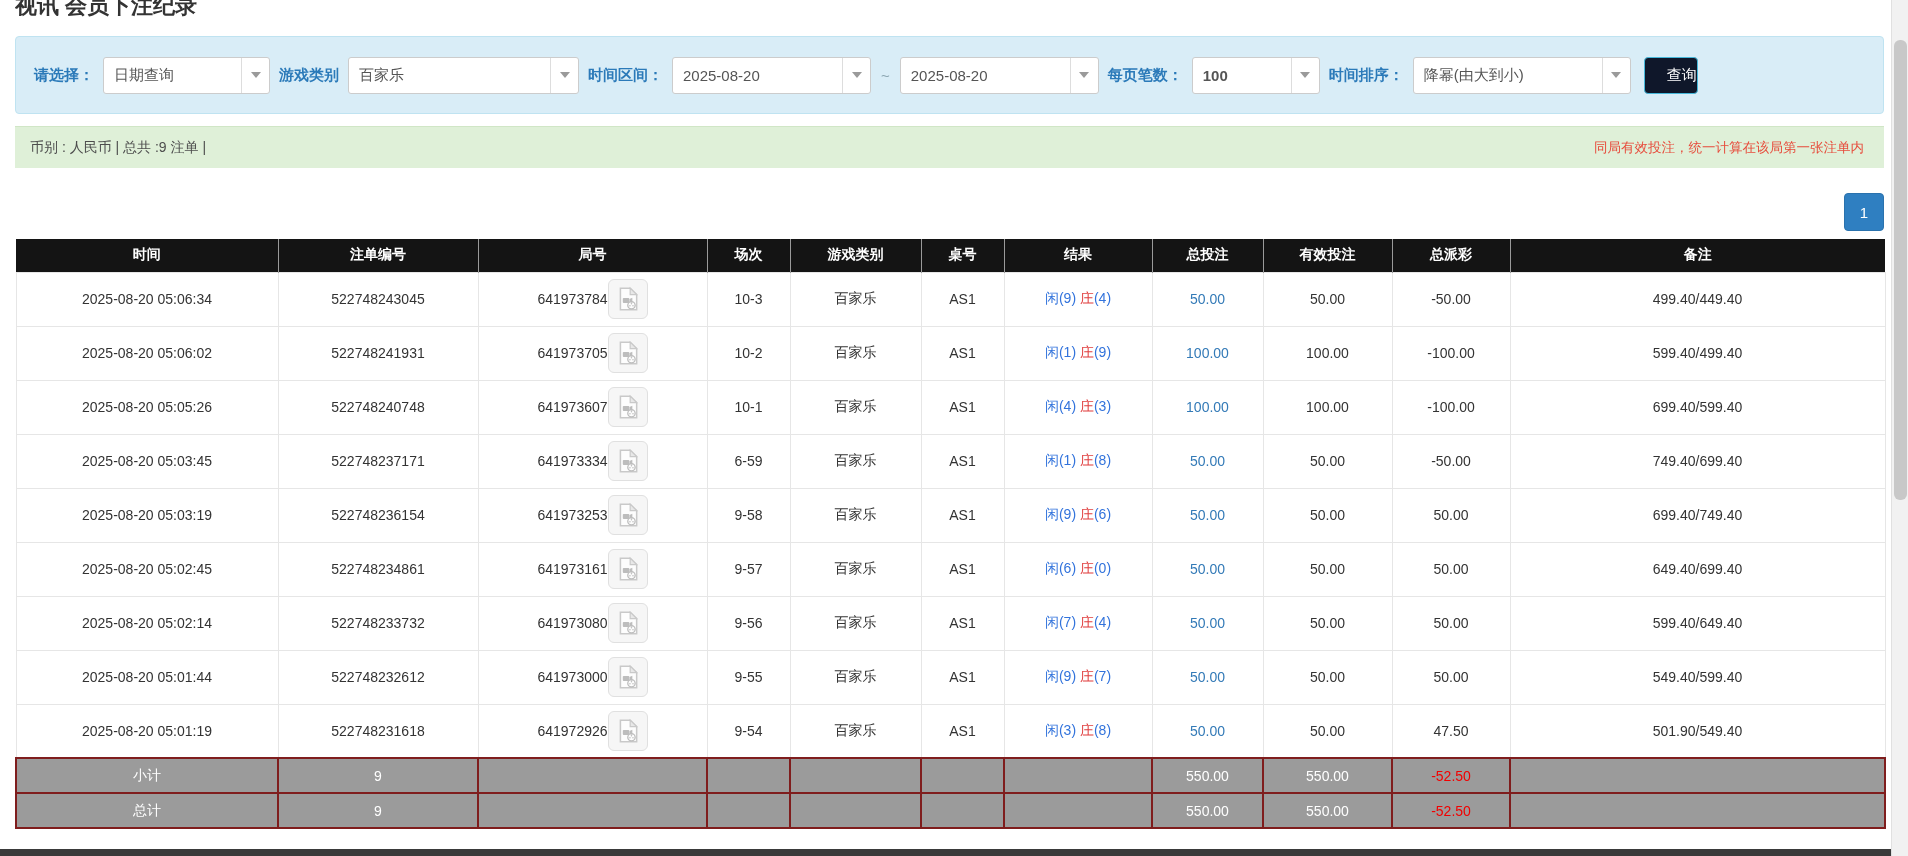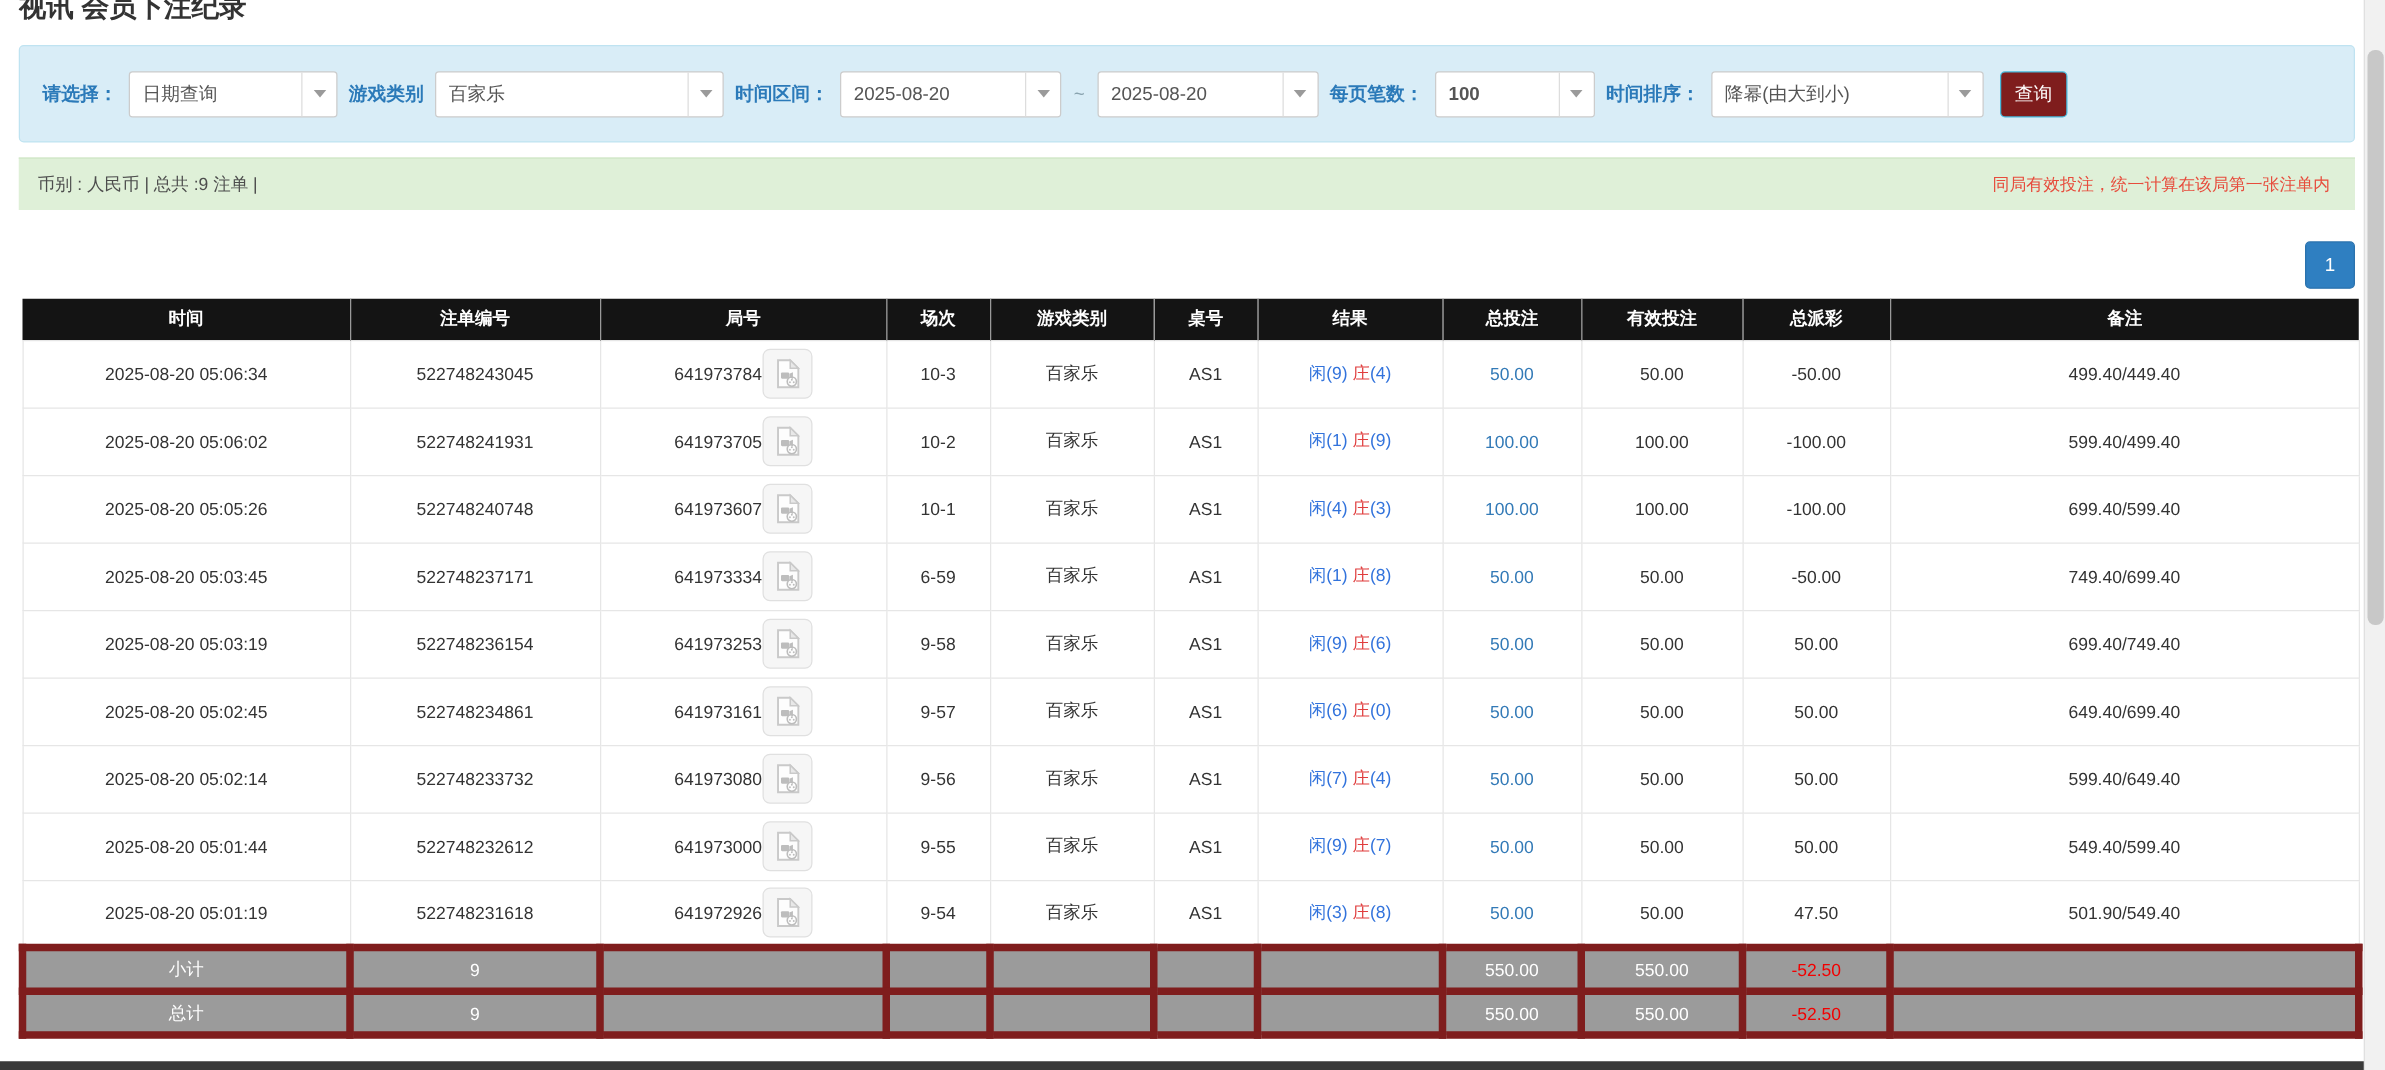--- a/index.html
+++ b/index.html
@@ -14,25 +14,25 @@
   
   .filter-panel { margin:0 24px 0 15px; height:78px; background:#d9edf7;
     border:1px solid #bfe3f1; border-radius:4px; display:flex; align-items:center;
     padding:0 14px 0 18px; gap:9px; }
   .f-label { color:#2b7ab9; font-weight:bold; font-size:15px; white-space:nowrap; }
   .combo { background:#fff; border:1px solid #ccc; border-radius:3px; height:37px;
     display:flex; align-items:stretch; color:#555; font-size:15px; cursor:pointer; }
   .combo .val { flex:1; display:flex; align-items:center; padding:16px 10px; white-space:nowrap; overflow:hidden; }
   .combo .arrow-box { width:28px; border-left:1px solid #ddd; display:flex; align-items:center; justify-content:center; }
   .caret { width:0; height:0; border-left:5px solid transparent; border-right:5px solid transparent; border-top:6px solid #9a9a9a; }
-  .w-mode { width:167px; } .w-game { width:231px; } .w-date { width:177px; }
+  .w-mode { width:167px; } .w-game { width:231px; } .w-date { width:199px; }
   .w-size { width:128px;font-weight:bold; } .w-sort { width:218px; }
   .tilde { color:#8aa4b0; font-size:15px; padding:0 1px; }
-  .search-btn { width:54px; height:37px; background:#7f1d1d; color:#fff; border:1px solid #46b8da;
-    border-radius:4px; font-size:15px; cursor:pointer; margin-left:4px; }
+  .search-btn { width:54px; height:37px; background:#0f172a; color:#fff; border:1px solid #46b8da;
+    border-radius:4px; font-size:15px; cursor:pointer; margin-left:4px;text-align:right; }
 
   
   .summary-bar { margin:12px 24px 0 15px; height:42px; background:#dff0d8;
     border-top:1px solid #d0e6c6; display:flex; align-items:center; justify-content:space-between;
     padding:0 20px 0 15px; }
   .summary-left { color:#4d4d4d; font-size:14px; }
   .summary-note { color:#e74c3c; font-size:13.5px; }
 
   
   .pager { margin:25px 24px 8px 15px; display:flex; justify-content:flex-end; }
@@ -49,21 +49,21 @@
   .records tbody tr:first-child td { border-top:1px solid #e6e6e6; }
   .records .round-cell-inner { display:flex; align-items:center; justify-content:center; gap:0; }
   .video-btn { width:40px; height:40px; background:#f6f6f6; border:1px solid #e0e0e0; border-radius:6px;
     display:inline-flex; align-items:center; justify-content:center; cursor:pointer; padding:0; }
   .blue { color:#3273dc; }
   .red  { color:#e03e3e; }
   .neg  { color:#e02b2b; }
   .bet-link { color:#337ab7; cursor:pointer; }
 
   .records tr.totals td { background:#9b9b9b; color:#fff; height:35px; font-size:14px;
-    border:6px solid #7f1d1d; }
+    border:2px solid #7f1d1d; }
   .records tr.totals td.neg-total { color:#f20000; }
 
   
   .scrollbar-track { position:absolute; top:0; right:0; width:17px; height:856px;
     background:#f1f1f1; border-left:1px solid #e0e0e0; }
   .scrollbar-thumb { position:absolute; top:40px; left:2px; width:13px; height:460px;
     background:#c8c8c8; border-radius:6px; }
   .footer-strip { position:absolute; left:0; bottom:0; width:1891px; height:7px; background:#3a3a3a; }
 </style>
 </head>

